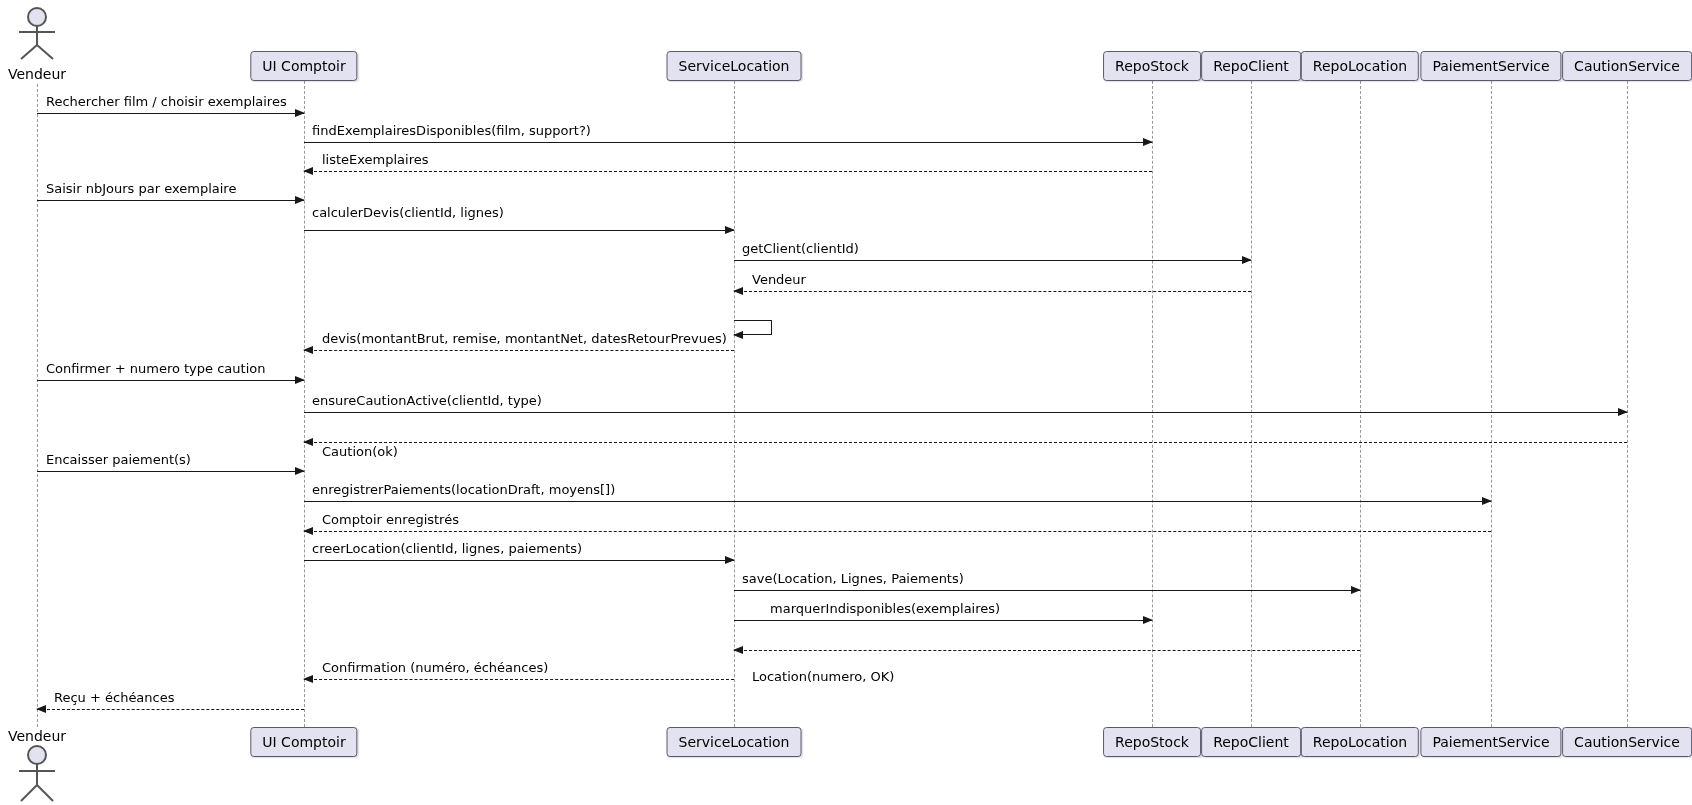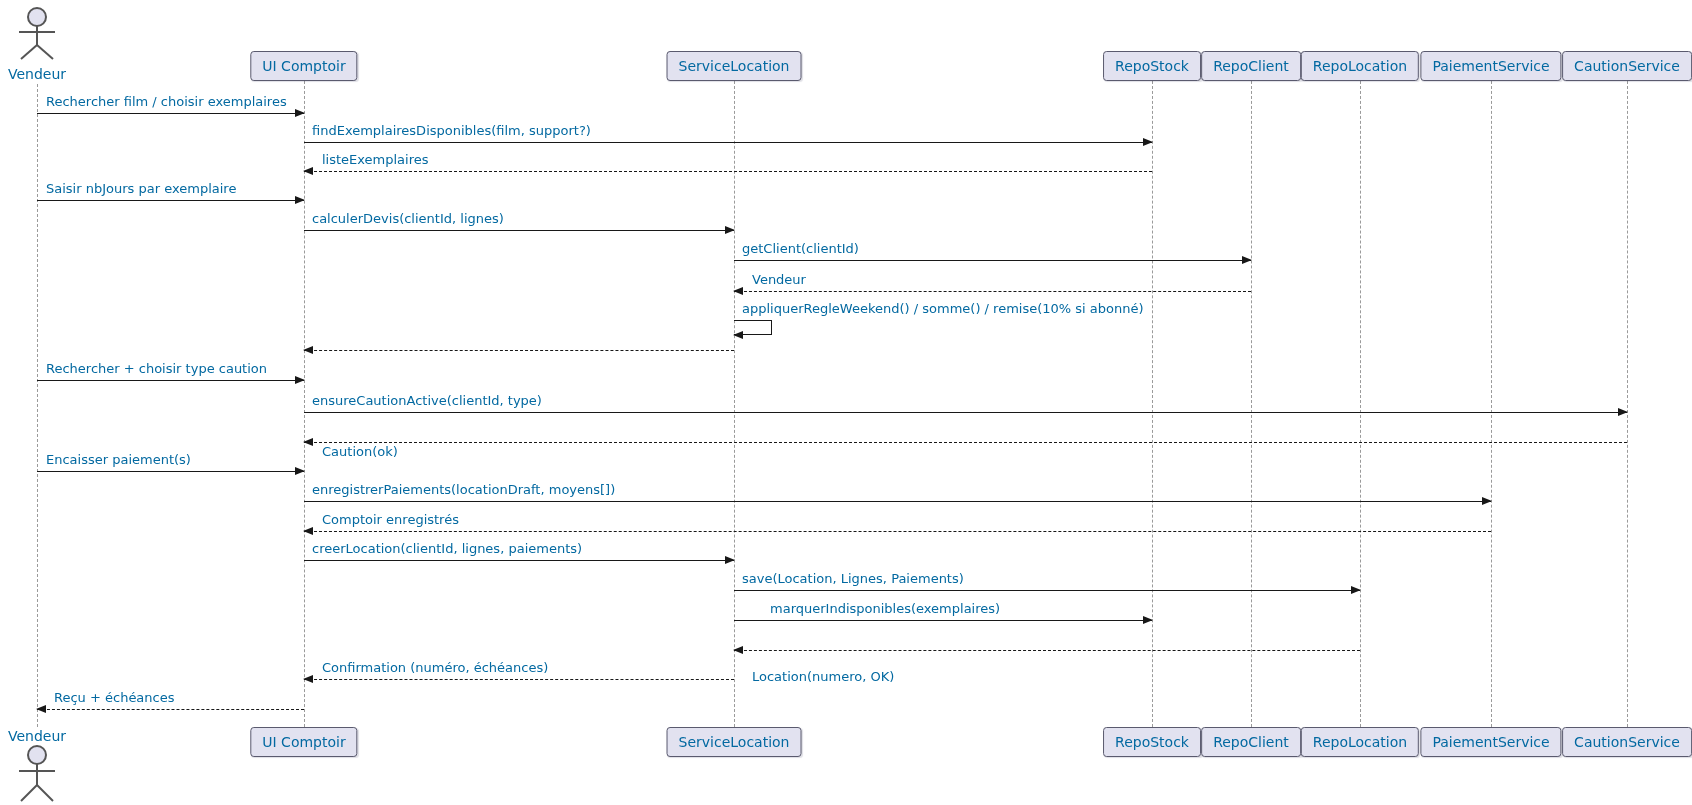--- a/index.html
+++ b/index.html
@@ -1,18 +1,18 @@
 <!DOCTYPE html>
 <html style="--participant-fill: #E2E2F0; --participant-border: #5A5A6E; --message-line: #181818; --lifeline: #9A9A9A; --text: #000000;"><head>
 <meta charset="utf-8">
 <style>
   html,body{margin:0;padding:0;background:#fff;}
   .diagram{
     position:relative;width:1692px;height:805px;background:#fff;overflow:hidden;
-    font-family:"DejaVu Sans","Liberation Sans",sans-serif;color:#0369a1;
+    font-family:"DejaVu Sans","Liberation Sans",sans-serif;color:#000000;
   }
   .lifeline{position:absolute;top:81px;height:646px;width:0;
     border-left:1px dashed var(--lifeline,#9a9a9a);}
   .pbox{position:absolute;transform:translateX(-50%);height:28px;line-height:28px;
     padding:0 11px;background:var(--participant-fill,#E2E2F0);
     border:1px solid var(--participant-border,#5a5a6e);border-radius:3.5px;
     font-size:14px;white-space:nowrap;box-shadow:1px 1px 1px rgba(80,80,110,.18);}
   .actor-label{position:absolute;transform:translateX(-50%);font-size:14px;
     height:16px;line-height:16px;white-space:nowrap;}
   .actor-fig{position:absolute;}
@@ -74,45 +74,45 @@
   <div class="msg-lbl" style="left:322px;top:152px">listeExemplaires</div>
   <div class="mline dash" style="left:304px;top:171px;width:848px">
       <i class="ah l"></i>
     </div>
 
   <div class="msg-lbl" style="left:46px;top:181px">Saisir nbJours par exemplaire</div>
   <div class="mline solid" style="left:37px;top:200px;width:267px">
       <i class="ah r"></i>
     </div>
 
-  <div class="msg-lbl" style="left:312px;top:211px">calculerDevis(clientId, lignes)</div>
+  <div class="msg-lbl" style="left:312px;top:205px">calculerDevis(clientId, lignes)</div>
   <div class="mline solid" style="left:304px;top:230px;width:430px">
       <i class="ah r"></i>
     </div>
 
   <div class="msg-lbl" style="left:742px;top:241px">getClient(clientId)</div>
   <div class="mline solid" style="left:734px;top:260px;width:517px">
       <i class="ah r"></i>
     </div>
 
   <div class="msg-lbl" style="left:752px;top:272px">Vendeur</div>
   <div class="mline dash" style="left:734px;top:291px;width:517px">
       <i class="ah l"></i>
     </div>
 
-  <div class="msg-lbl" style="left:742px;top:301px">appliquerRegleWeekend() / somme() / remise(10% si abonné)</div>
   <div class="selfloop" style="left:734px;top:320px">
       <i class="ah l"></i>
     </div>
 
+  <div class="msg-lbl" style="left:322px;top:331px">devis(montantBrut, remise, montantNet, datesRetourPrevues)</div>
   <div class="mline dash" style="left:304px;top:350px;width:430px">
       <i class="ah l"></i>
     </div>
 
-  <div class="msg-lbl" style="left:46px;top:361px">Rechercher + choisir type caution</div>
+  <div class="msg-lbl" style="left:46px;top:361px">Confirmer + numero type caution</div>
   <div class="mline solid" style="left:37px;top:380px;width:267px">
       <i class="ah r"></i>
     </div>
 
   <div class="msg-lbl" style="left:312px;top:393px">ensureCautionActive(clientId, type)</div>
   <div class="mline solid" style="left:304px;top:412px;width:1323px">
       <i class="ah r"></i>
     </div>
 
   <div class="msg-lbl" style="left:322px;top:444px">Caution(ok)</div>

